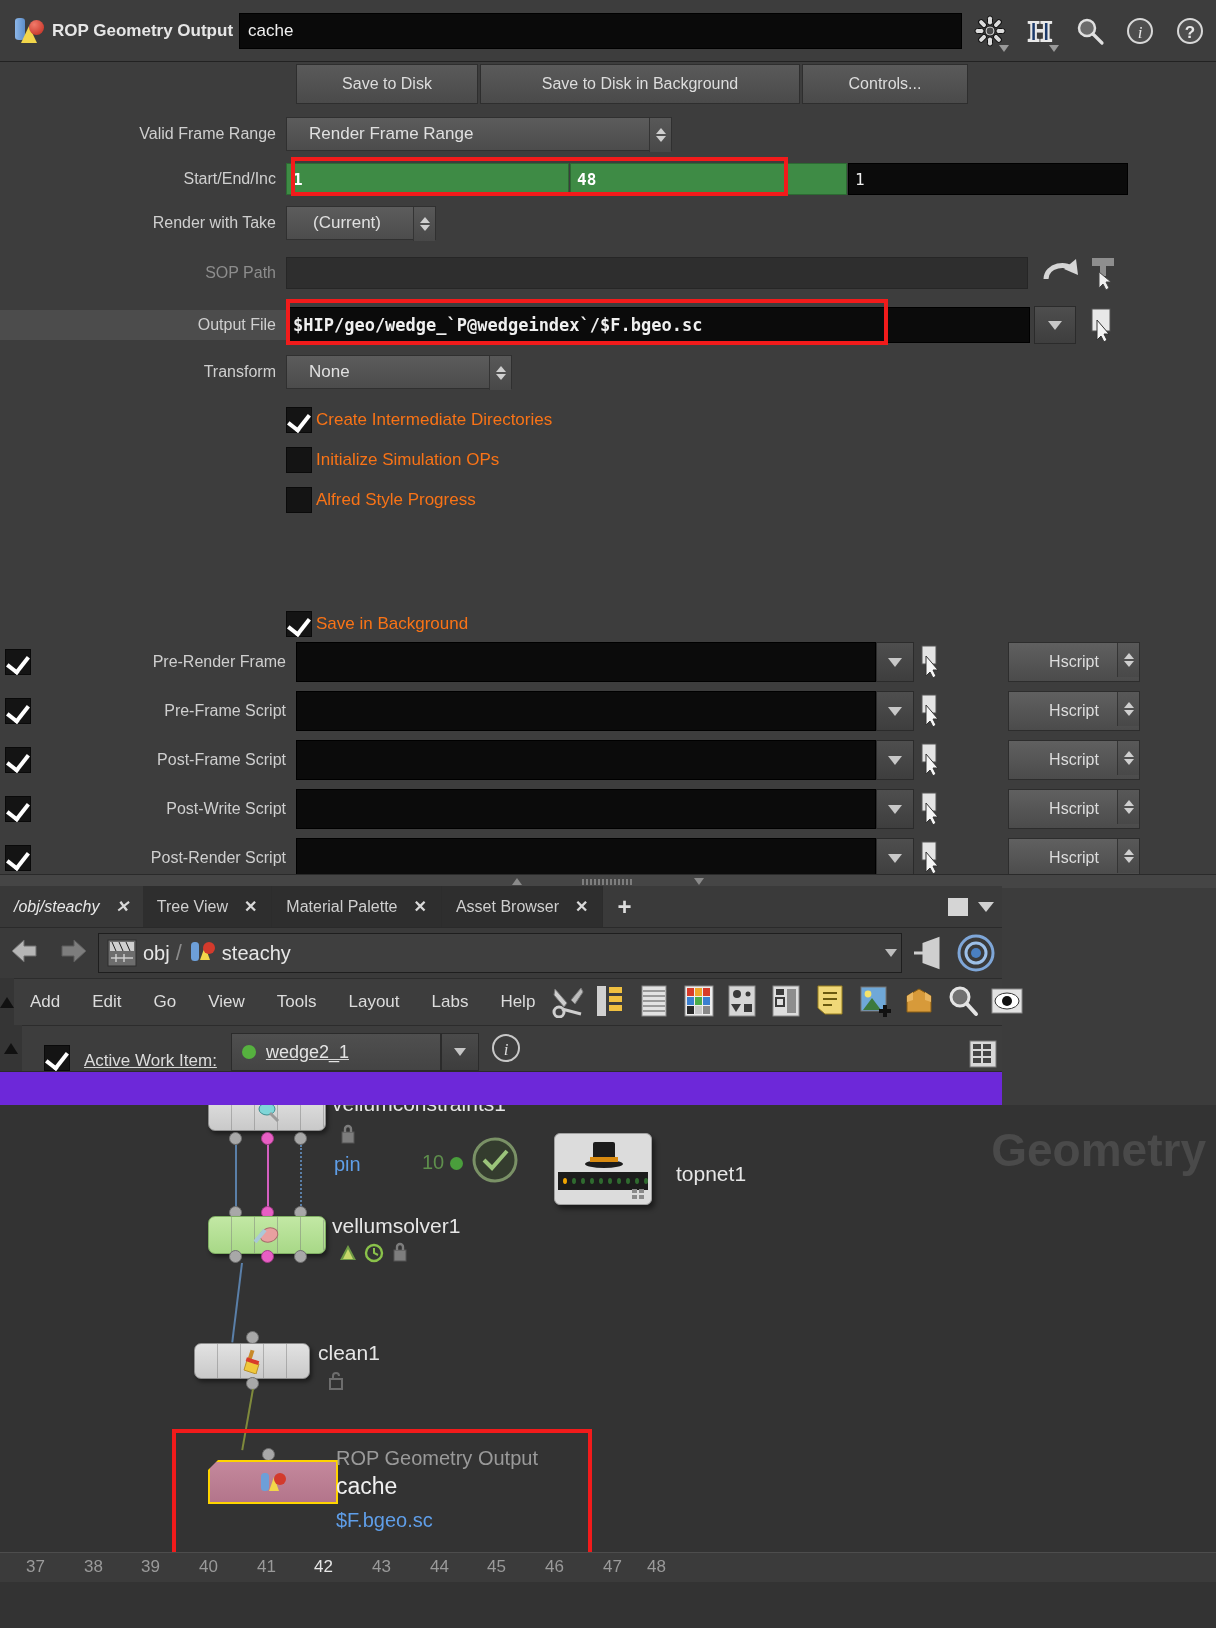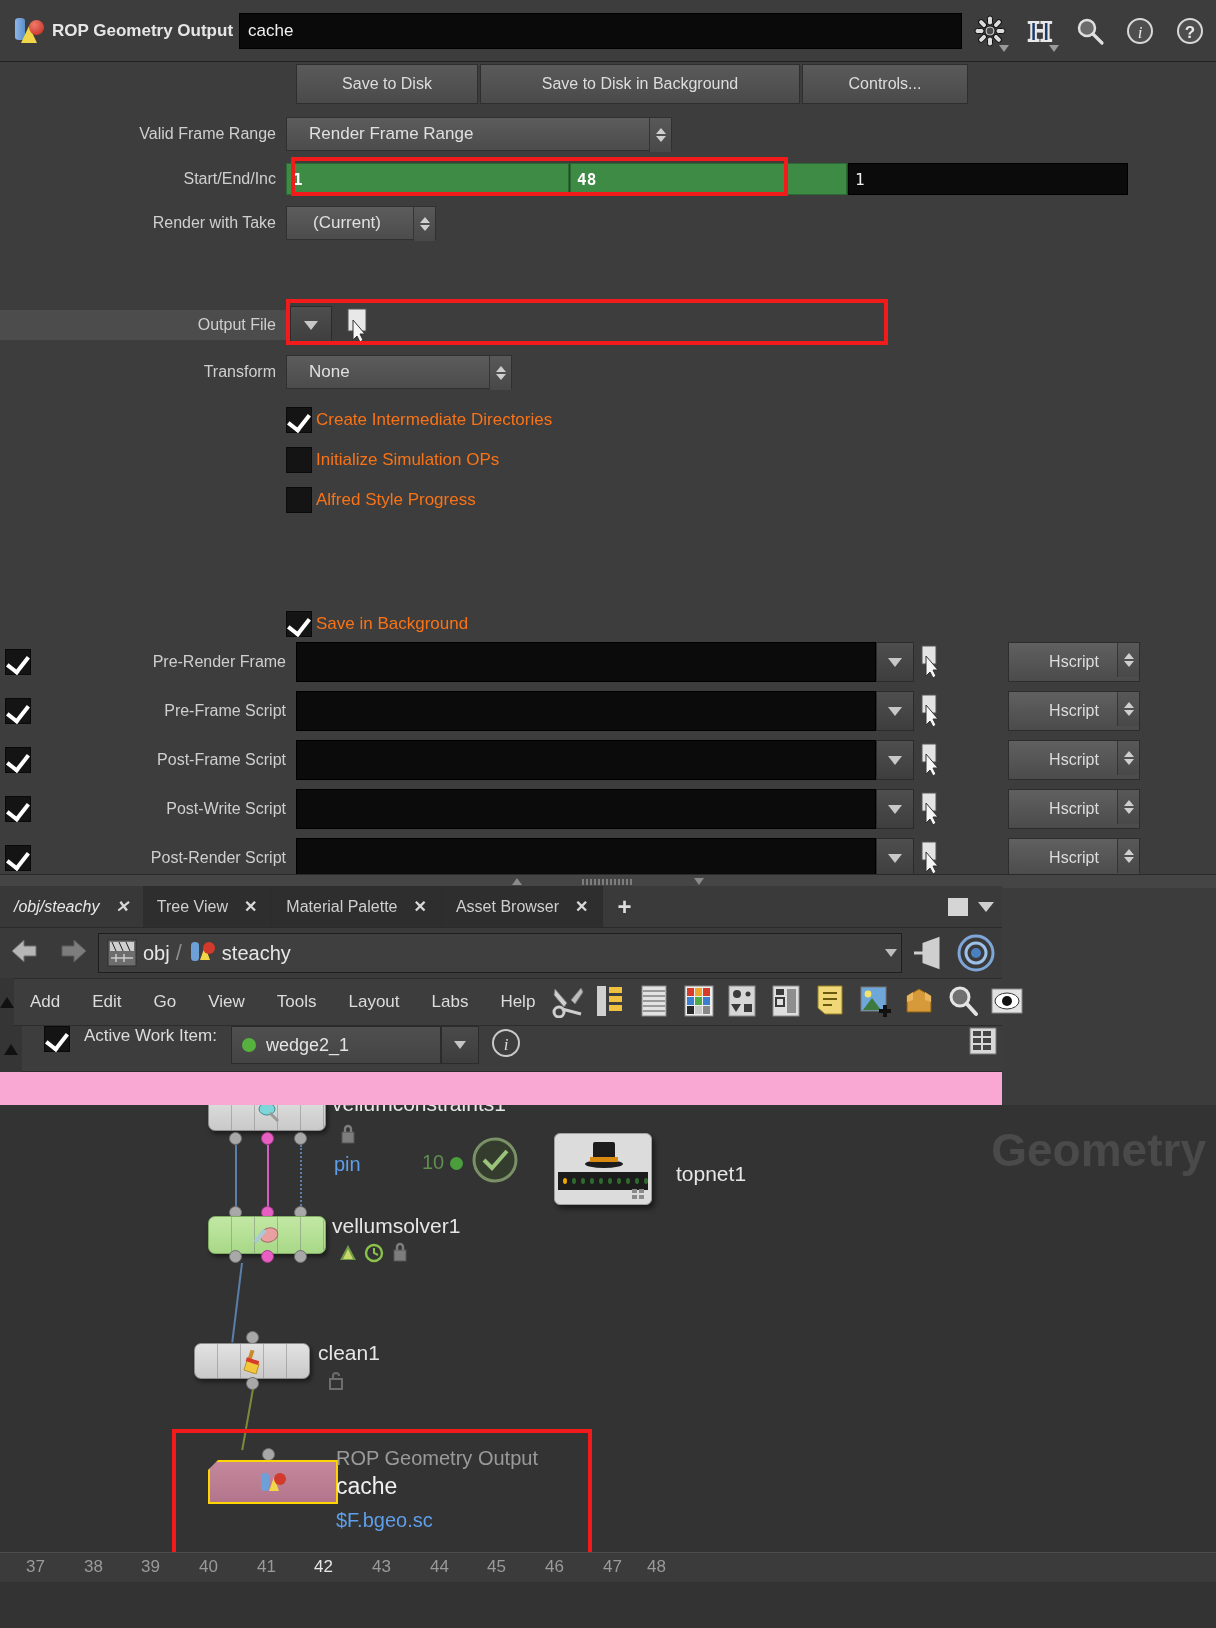--- a/index.html
+++ b/index.html
@@ -74,21 +74,21 @@
   .drop-arrow i{width:0;height:0;border-left:7px solid transparent;border-right:7px solid transparent;border-top:9px solid #c8c8c8;}
   .cursor-icon { width:36px;height:36px; position:relative; flex:none;}
   .hscript-btn { width:132px;height:40px; background:linear-gradient(180deg,#606060,#4b4b4b); border:1px solid #2d2d2d;
      color:#ddd;font-size:16px;display:flex;align-items:center;justify-content:center; position:relative;}
 
   
   .param-scroll { position:absolute;left:0;top:874px;width:1216px;height:14px;background:#454545;border-top:1px solid #2a2a2a;
      display:flex;align-items:center;justify-content:center;gap:60px;}
 
   
-  #net-pane { position:absolute; left:0; top:886px; width:1002px; height:742px; background:#f9a8d4;}
+  #net-pane { position:absolute; left:0; top:886px; width:1002px; height:742px; background:#6d28d9;}
   .tabbar { height:42px; background:#3a3a3a; display:flex; align-items:stretch; border-bottom:1px solid #2a2a2a;}
   .tab { display:flex;align-items:center;gap:16px;padding:0 14px; font-size:16px; color:#cfcfcf; border-right:1px solid #2c2c2c;}
   .tab.active { background:#383838; font-style:italic; color:#e8e8e8; border-right:none;}
   .tab.inactive { background:#2e2e2e; }
   .tab .x { color:#d9d9d9; font-weight:bold; font-size:16px;}
   .tab-plus { display:flex;align-items:center;padding:0 14px;color:#ddd;font-size:24px;font-weight:bold;}
   .tabbar-right { margin-left:auto; display:flex;align-items:center;gap:10px;padding-right:8px;}
 
   .pathbar { height:50px; background:#3a3a3a; display:flex; align-items:center; padding:0 6px; gap:6px;}
   .navarrow { width:40px;height:38px;position:relative;}
@@ -96,21 +96,21 @@
      display:flex;align-items:center;gap:4px;padding-left:6px;position:relative;}
   .pf-dd { position:absolute; right:4px; width:0;height:0;border-left:6px solid transparent;border-right:6px solid transparent;border-top:8px solid #bdbdbd;}
 
   .menubar { height:48px; background:#3d3d3d; display:flex; align-items:center; border-top:1px solid #2c2c2c; border-bottom:1px solid #2c2c2c;}
   .mb-scroll { width:22px; height:48px; display:flex;align-items:center;justify-content:center;background:#353535;}
   .mb-scroll i{width:0;height:0;border-left:7px solid transparent;border-right:7px solid transparent;border-bottom:11px solid #111;}
   .mb-item { font-size:17px; color:#dcdcdc; padding:0 16px; }
   .mb-icons { display:flex; align-items:center; gap:8px; margin-left:auto; padding-right:2px;}
   .mb-ic { width:36px;height:36px;position:relative; flex:none;}
 
-  .awi-bar { height:46px; background:#3d3d3d; display:flex;align-items:flex-start;gap:0; border-bottom:1px solid #2b2b2b;}
+  .awi-bar { height:46px; background:#3d3d3d; display:flex;align-items:flex-end;gap:0; border-bottom:1px solid #2b2b2b;text-decoration:underline;}
   .awi-scroll{width:22px;height:46px;display:flex;align-items:center;justify-content:center;background:#353535;}
   .awi-scroll i{width:0;height:0;border-left:7px solid transparent;border-right:7px solid transparent;border-bottom:11px solid #111;}
   .awi-label { font-size:17px;color:#dcdcdc; margin-left:14px; }
   .awi-field{ width:210px;height:38px;background:linear-gradient(180deg,#4f4f4f,#444); border:1px solid #2b2b2b;
      display:flex;align-items:center;gap:10px;padding-left:10px;margin-left:14px;}
   .awi-dd{width:38px;height:38px;background:linear-gradient(180deg,#4a4a4a,#3d3d3d);border:1px solid #2b2b2b;
      display:flex;align-items:center;justify-content:center;}
   .awi-dd i{width:0;height:0;border-left:6px solid transparent;border-right:6px solid transparent;border-top:8px solid #c5c5c5;}
   .green-dot{width:14px;height:14px;border-radius:50%;background:#56b13f;}
 
@@ -236,23 +236,41 @@
     <div class="plabel">Render with Take</div>
     <div class="menu-field" style="width:150px;padding-left:26px">
       <span>(Current)</span>
       <span class="spin">
           <i class="up"></i>
           <i class="dn"></i>
         </span>
     </div>
   </div>
 
+  <div class="prow" style="top:253px">
+    <div class="plabel dim">SOP Path</div>
+    <div class="fld" style="width:742px;background:#2e2e2e;border-color:#262626"></div>
+    <div style="width:44px;height:36px;margin-left:10px;position:relative">
+      <svg width="44" height="36" viewBox="0 0 44 36">
+          <path d="M8 24 C8 10,30 6,36 16" stroke="#d6d6d6" stroke-width="5" fill="none"></path>
+          <path d="M38 4 L40 20 L26 14 Z" fill="#d6d6d6"></path>
+        </svg>
+    </div>
+    <div style="width:44px;height:38px;position:relative">
+      <svg width="44" height="38" viewBox="0 0 44 38">
+          <rect x="10" y="4" width="22" height="8" fill="#8e8e8e"></rect>
+          <rect x="18" y="4" width="6" height="18" fill="#8e8e8e"></rect>
+          <path d="M17 18 L17 34 L21 30 L24 36 L27 34 L24 28 L29 28 Z" fill="#f0f0f0" stroke="#444" stroke-width="1"></path>
+        </svg>
+    </div>
+  </div>
 
   <div class="prow" style="top:305px">
     <div class="plabel boxed">Output File</div>
+    <div class="fld" style="width:744px;height:36px;font-size:17px;font-weight:bold">$HIP/geo/wedge_`P@wedgeindex`/$F.bgeo.sc</div>
     <div class="drop-arrow" style="margin-left:4px;height:38px;width:42px">
         <i></i>
       </div>
     <div style="width:44px;height:38px;position:relative;margin-left:4px">
       <svg width="44" height="38" viewBox="0 0 44 38">
           <rect x="12" y="3" width="18" height="22" fill="#e8e8e8" stroke="#555"></rect>
           <path d="M17 14 L17 34 L21 30 L24 36 L27 34 L24 28 L29 28 Z" fill="#f5f5f5" stroke="#333" stroke-width="1"></path>
         </svg>
     </div>
   </div>

